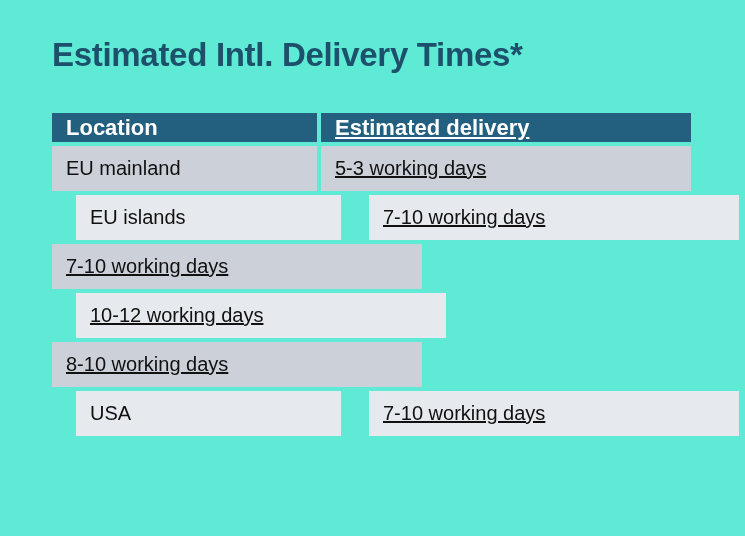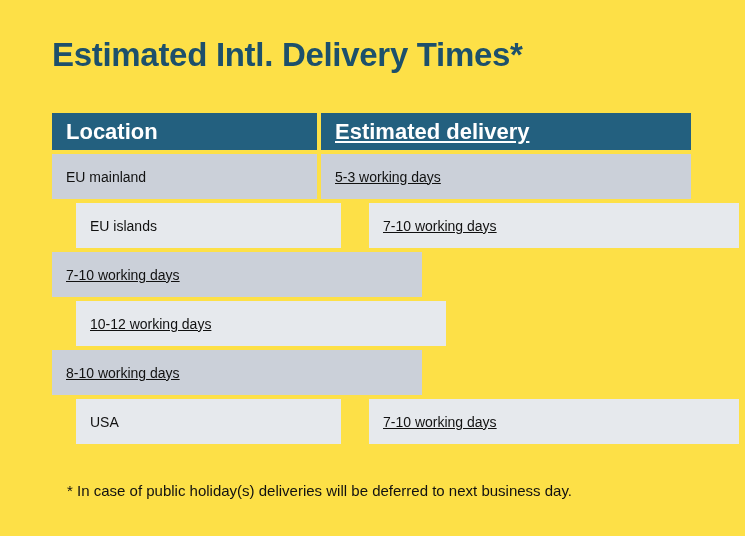--- a/index.html
+++ b/index.html
@@ -14,21 +14,21 @@
     overflow: hidden;
     position: relative;
   }
 
   .page {
     position: absolute;
     left: 0;
     top: 0;
     width: 745px;
     height: 536px;
-    background: #fde047;
+    background: #5eead4;
   }
 
   .title {
     position: absolute;
     left: 52px;
     top: 36px;
     font-size: 33px;
     font-weight: 700;
     letter-spacing: -0.3px;
     color: #1d506b;
@@ -50,21 +50,21 @@
   .row:last-child {
     margin-bottom: 0;
     justify-content: space-between;
   }
 
   .cell {
     box-sizing: border-box;
     height: 45px;
     display: flex;
     align-items: center;
-    font-size: 14px;
+    font-size: 20px;
     color: #111111;
     padding-left: 14px;
     overflow: hidden;
     white-space: nowrap;
   }
 
   .col-location {
     width: 265px;
     margin-right: 4px;
     flex: 0 0 265px;
@@ -72,21 +72,21 @@
   .col-delivery {
     width: 370px;
     flex: 0 0 370px;
     text-decoration: underline;
   }
 
   .row-header .cell {
     background: #23607f;
     color: #ffffff;
     font-weight: 700;
-    height: 37px;
+    height: 29px;
     font-size: 22px;
   }
 
   .row-dark .cell {
     background: #cbd0d9;
   }
   .row-light .cell {
     background: #e6e9ed;
     margin-left: 24px;
   }
@@ -136,15 +136,14 @@
       <div class="cell col-delivery">8-10 working days</div>
     </div>
 
     <div class="row row-light">
       <div class="cell col-location">USA</div>
       <div class="cell col-delivery">7-10 working days</div>
     </div>
 
   </div>
 
-  <div class="footnote">* In case of public holiday(s) deliveries will be deferred to next business day.</div>
 
 </div>
 
 </body></html>

